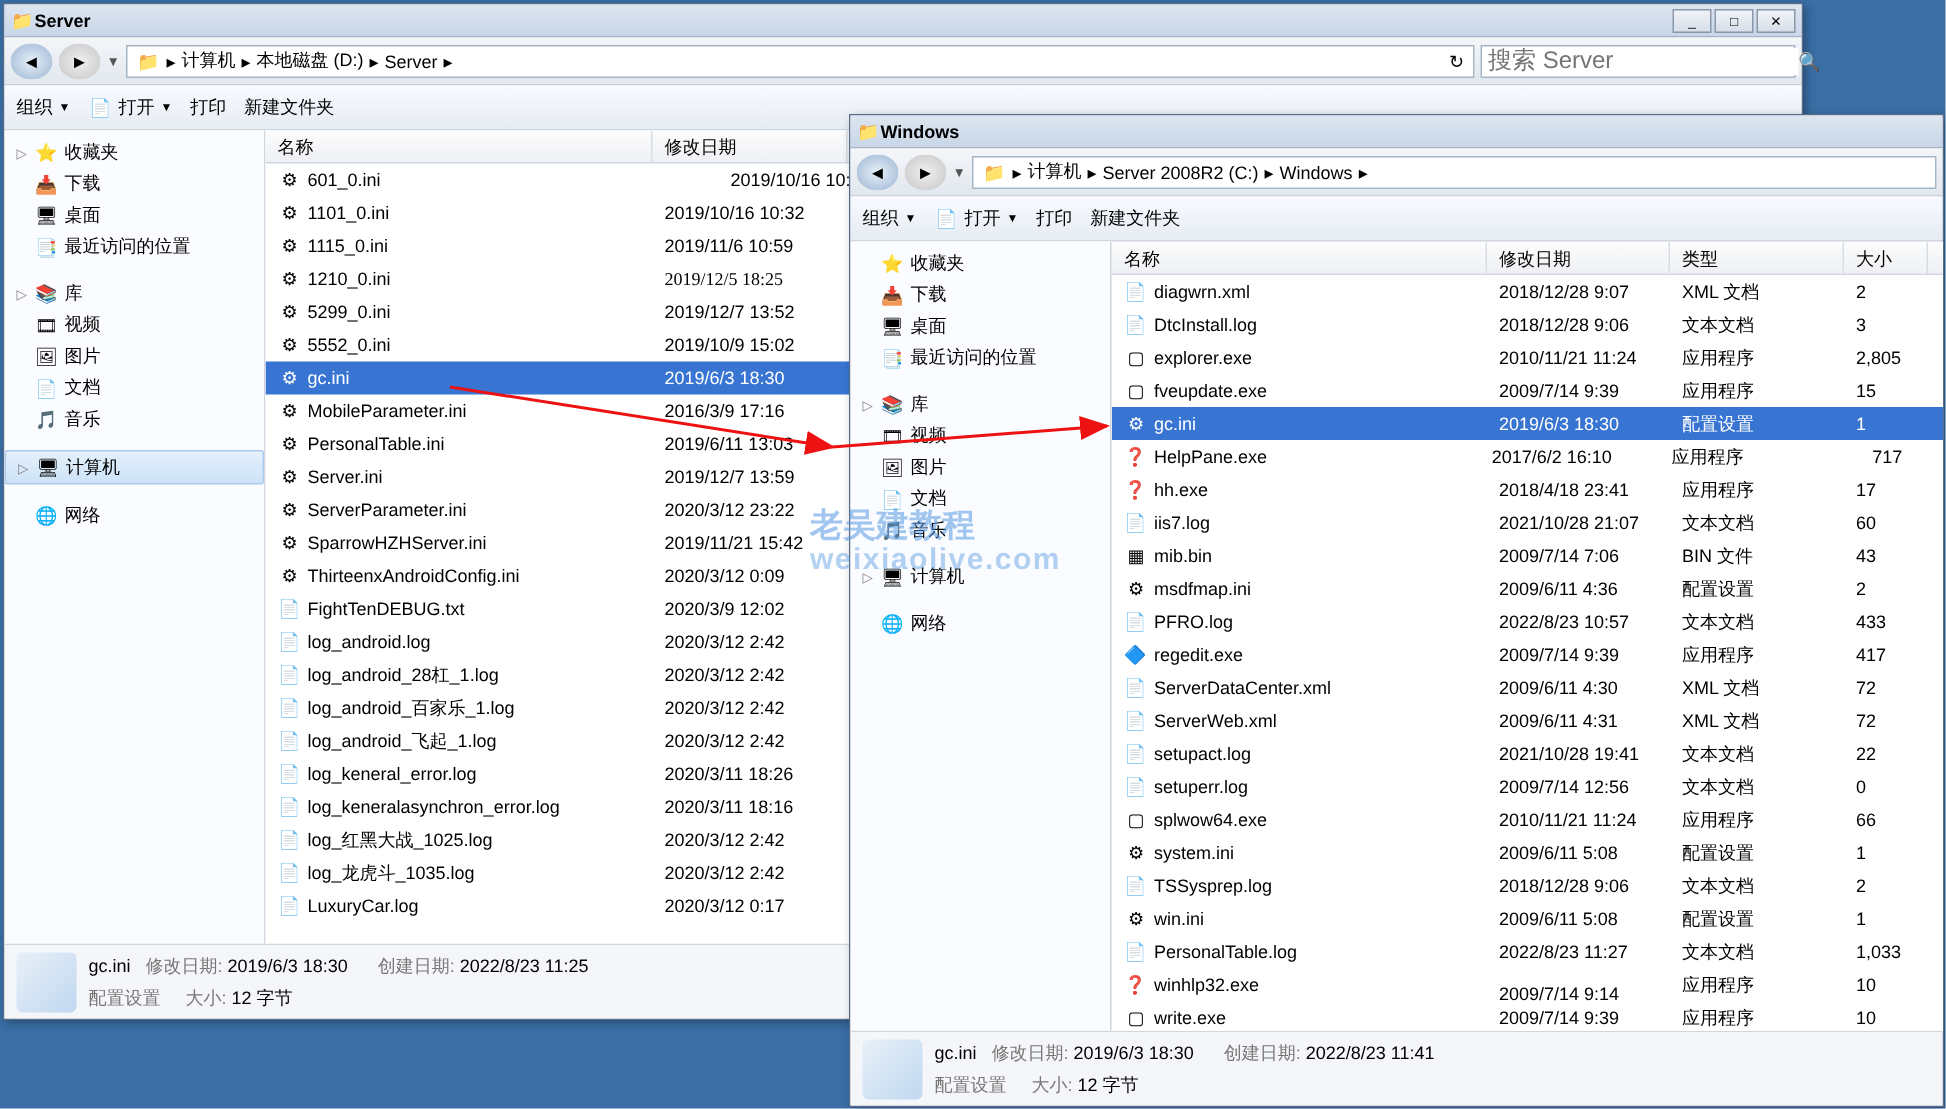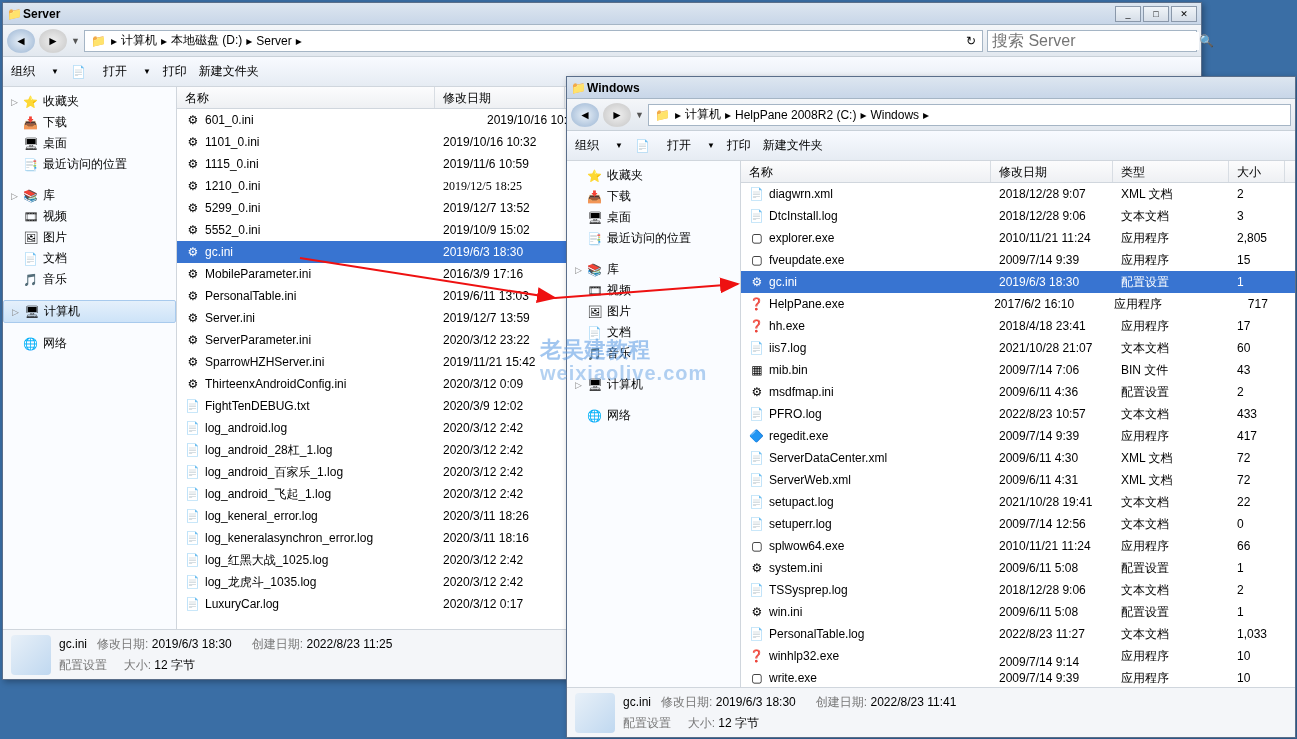--- a/index.html
+++ b/index.html
@@ -10,21 +10,21 @@
 .winbtns{display:flex;gap:2px;}
 .winbtns button{width:26px;height:16px;border:1px solid #8a98aa;background:linear-gradient(#f0f4f8,#d6dee8);font-size:9px;cursor:pointer;}
 .navbar{height:32px;background:linear-gradient(#f4f6f9,#e2e8ef);border-bottom:1px solid #c8d0d8;display:flex;align-items:center;padding:0 4px;gap:4px;}
 .navbtn{width:28px;height:24px;border:1px solid transparent;background:radial-gradient(#e8f0f8,#9fb8d5);border-radius:50%;cursor:pointer;display:flex;align-items:center;justify-content:center;}
 .navbtn.fwd{background:radial-gradient(#f0f0f0,#c8c8c8);}
 .breadcrumb{flex:1;height:22px;border:1px solid #a5b5c5;background:#fff;display:flex;align-items:center;padding:0 4px;}
 .breadcrumb span{margin:0 2px;}
 .searchbox{width:210px;height:22px;border:1px solid #a5b5c5;background:#fff;display:flex;align-items:center;padding:0 4px;}
 .searchbox input{border:none;flex:1;outline:none;font-size:16px;}
 .toolbar{height:30px;background:linear-gradient(#f8faff,#e6ecf3);border-bottom:1px solid #d0d6dd;display:flex;align-items:center;padding:0 8px;gap:12px;}
-.toolbar .tbtn{cursor:pointer;display:flex;align-items:center;gap:16px;}
+.toolbar .tbtn{cursor:pointer;display:flex;align-items:center;gap:4px;}
 .content{display:flex;height:calc(100% - 22px - 32px - 30px - 50px);}
 .sidebar{width:174px;border-right:1px solid #d0d6dd;background:#fafcff;overflow:auto;padding:4px 0;}
 .sidegroup{margin-bottom:10px;}
 .sideitem{display:flex;align-items:center;gap:4px;padding:2px 6px 2px 20px;cursor:pointer;}
 .sideitem.header{padding-left:8px;font-weight:normal;}
 .sideitem.selected{background:linear-gradient(#e5f0fb,#cde3f8);border:1px solid #a8caed;border-radius:2px;}
 .tri{font-size:9px;color:#888;width:8px;}
 .icon16{width:16px;height:16px;display:inline-flex;align-items:center;justify-content:center;font-size:12px;}
 .filelist{flex:1;overflow:auto;background:#fff;}
 .listheader{display:flex;background:linear-gradient(#fcfcfd,#eef0f3);border-bottom:1px solid #d0d6dd;height:22px;position:sticky;top:0;}
@@ -328,21 +328,21 @@
   </div>
   <div class="navbar">
     <div class="navbtn">◄</div>
     <div class="navbtn fwd">►</div>
     <span style="font-size:9px;color:#555">▼</span>
     <div class="breadcrumb">
       <span class="icon16">📁</span>
       <span>▸</span>
         <span>计算机</span>
       <span>▸</span>
-        <span>HelpPane 2008R2 (C:)</span>
+        <span>Server 2008R2 (C:)</span>
       <span>▸</span>
         <span>Windows</span>
       <span>▸</span>
     </div>
   </div>
   <div class="toolbar">
     <span class="tbtn">
         <span>组织</span> 
         <span style="font-size:8px">▼</span>
       </span>

